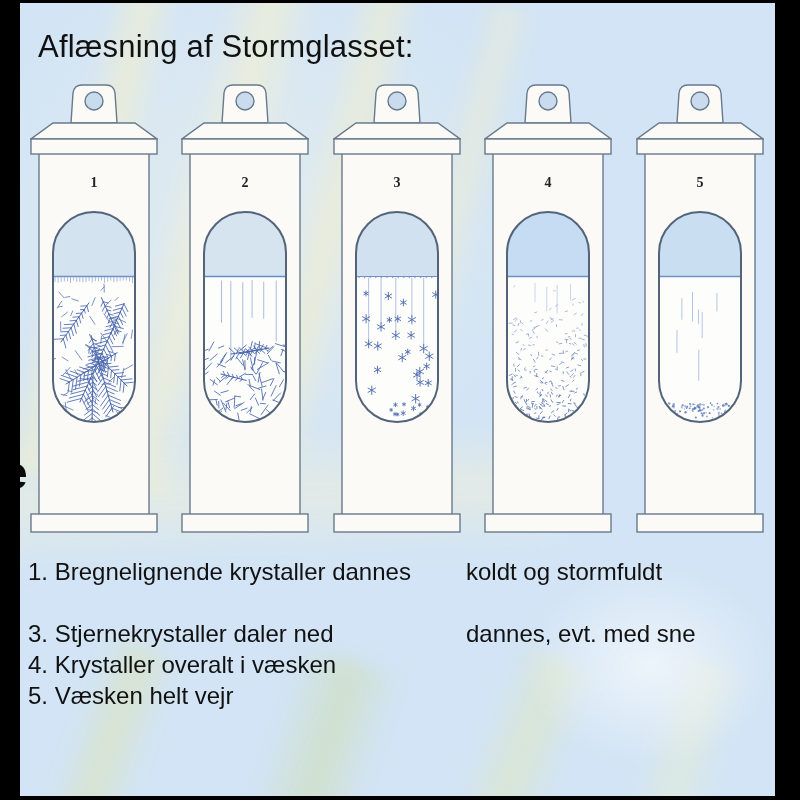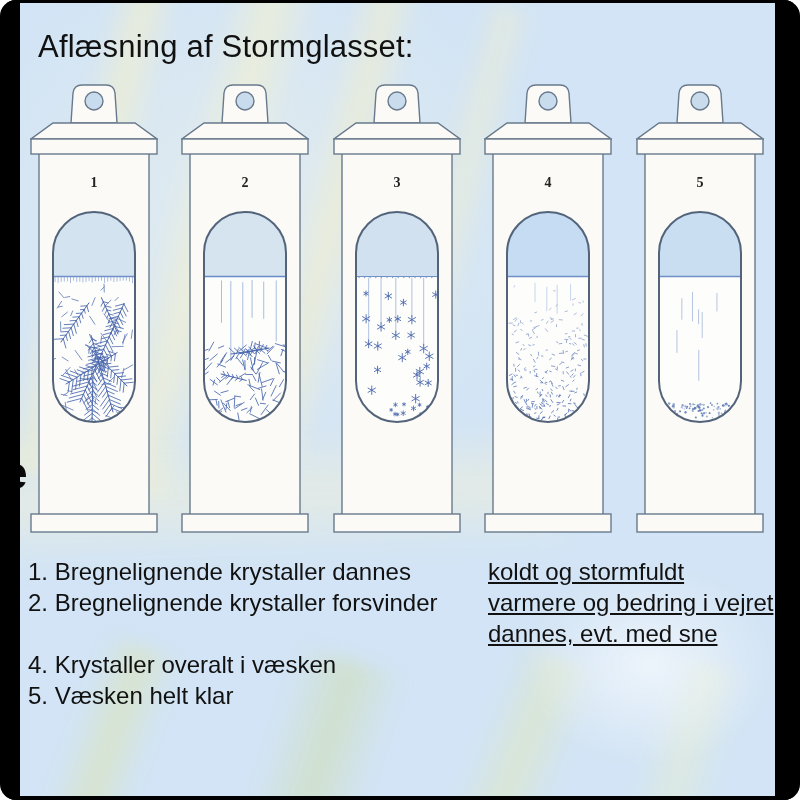--- a/index.html
+++ b/index.html
@@ -1,39 +1,39 @@
 <!DOCTYPE html>
 <html><head>
 <meta charset="utf-8">
 <style>
   html,body{margin:0;padding:0;}
   #stage{
     position:relative;width:800px;height:800px;overflow:hidden;
     background:#d2e4f5;
-    font-family:"Liberation Sans",sans-serif;color:#111;border-radius:16px;
+    font-family:"Liberation Sans",sans-serif;color:#111;
   }
   .streak{position:absolute;pointer-events:none;}
   .frame-bar{position:absolute;background:#000;z-index:9;}
   #bar-left{left:0;top:0;width:20px;height:800px;}
   #bar-right{left:775px;top:0;width:25px;height:800px;}
   #bar-top{left:0;top:0;width:800px;height:3px;}
   #bar-bottom{left:0;top:796px;width:800px;height:4px;}
   #title{
     position:absolute;left:38px;top:29px;font-size:31px;font-weight:400;
     letter-spacing:0.2px;white-space:nowrap;z-index:3;
   }
   .glass{position:absolute;top:84px;width:128px;height:450px;z-index:2;}
   .gfill{fill:#fbfaf6;stroke:#68798c;stroke-width:1.4;}
   .ghole{fill:#c9dcee;stroke:#68798c;stroke-width:1.4;}
   .winline{fill:none;stroke:#53647a;stroke-width:2;}
   .gnum{font-family:"Liberation Serif",serif;font-weight:700;font-size:14px;fill:#222;text-anchor:middle;}
   #legend{position:absolute;left:0;top:558px;width:775px;font-size:24px;z-index:3;}
   .lrow{position:absolute;left:0;width:775px;height:31px;white-space:nowrap;padding-left:37px;}
   .obs{position:absolute;left:28px;}
-  .fc{position:absolute;left:488px;text-decoration:underline;}
+  .fc{position:absolute;left:466px;}
   #footnote{
     position:absolute;left:36px;top:736px;font-size:25px;white-space:nowrap;z-index:3;
   }
   #edge-fragment{
     position:absolute;left:2px;top:446px;font-size:46px;font-weight:700;color:#0a0a0a;z-index:1;
   }
 </style>
 </head>
 <body>
 
@@ -1124,28 +1124,27 @@
       <text class="gnum" x="64" y="103">5</text>
     </svg>
   </div>
 
   <div id="legend">
     <div class="lrow" style="top:0">
       <span class="obs"><span>1.</span> <span>Bregnelignende krystaller dannes</span></span>
       <span class="fc">koldt og stormfuldt</span>
     </div>
     <div class="lrow" style="top:31px">
-      <span class="obs"><span>2.</span> <span>Bregnelignende krystaller forsvinder</span></span>
-      <span class="fc">varmere og bedring i vejret</span>
     </div>
     <div class="lrow" style="top:62px">
+      <span class="obs"><span>3.</span> <span>Stjernekrystaller daler ned</span></span>
       <span class="fc">dannes, evt. med sne</span>
     </div>
     <div class="lrow" style="top:93px">
       <span class="obs"><span>4.</span> <span>Krystaller overalt i væsken</span></span>
     </div>
     <div class="lrow" style="top:124px">
-      <span class="obs"><span>5.</span> <span>Væsken helt klar</span></span>
+      <span class="obs"><span>5.</span> <span>Væsken helt vejr</span></span>
     </div>
   </div>
 
 
 </div>
 
 </body></html>

